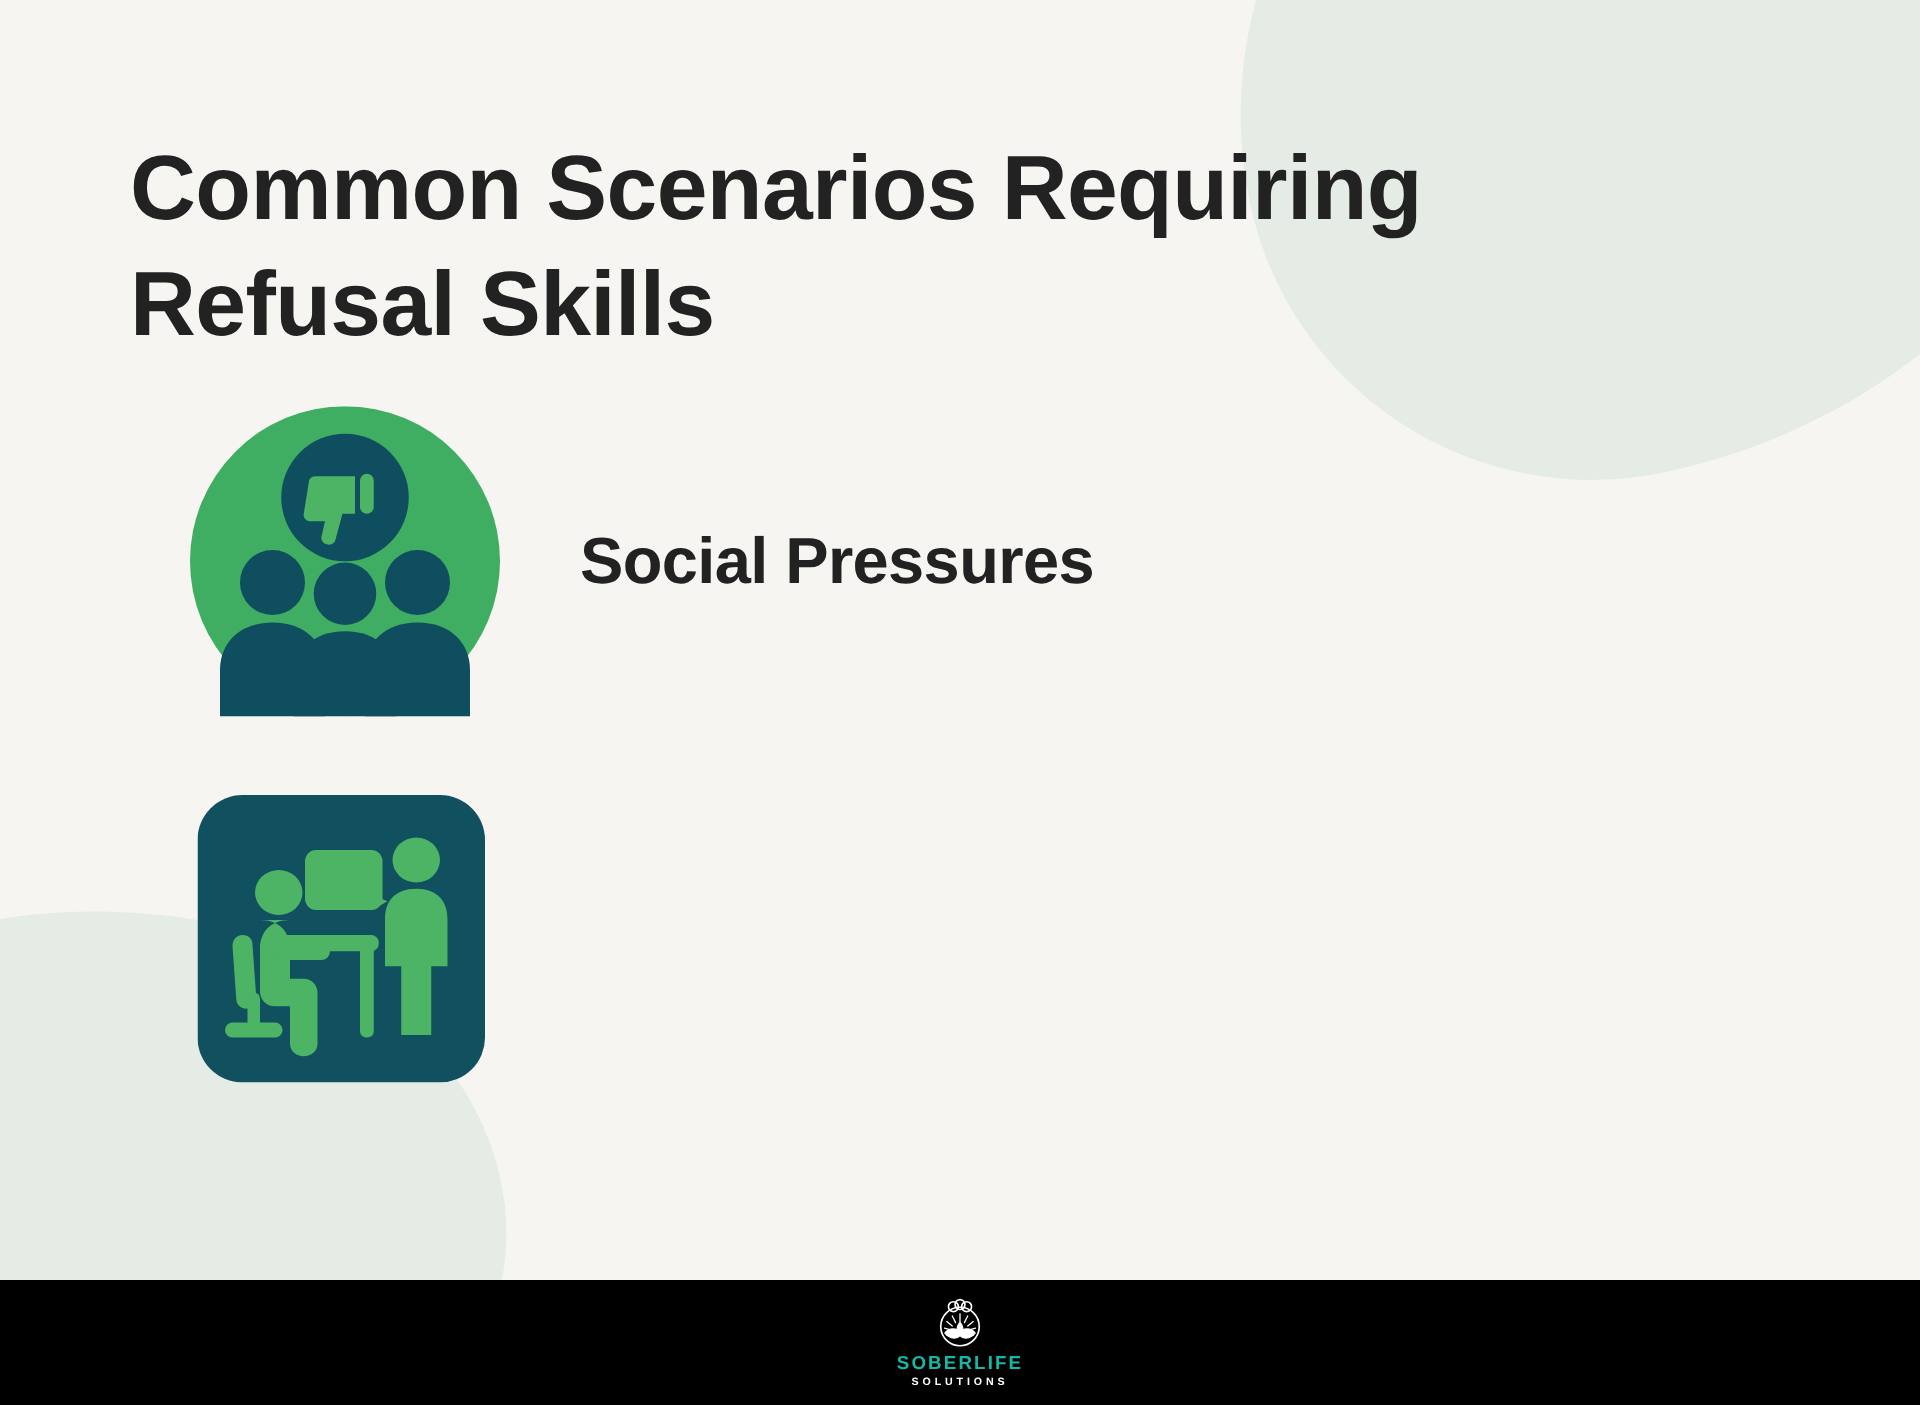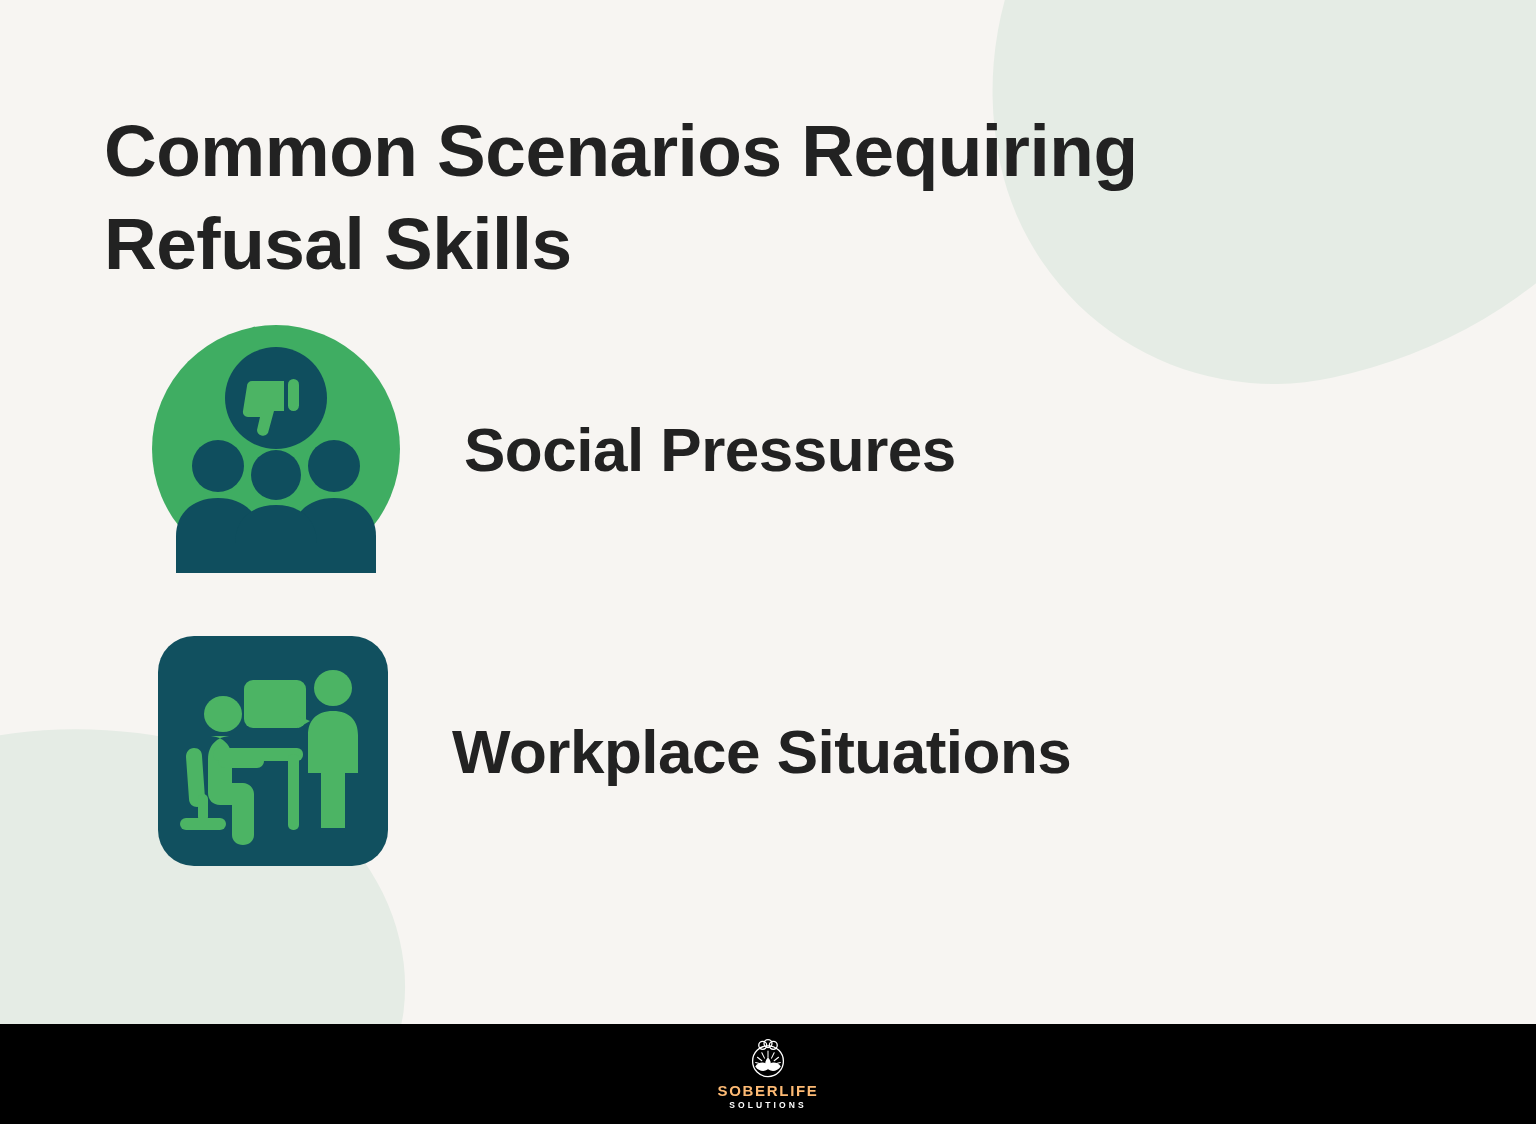--- a/index.html
+++ b/index.html
@@ -82,21 +82,21 @@
   .icon-wrap {
     width:248px;
     height:248px;
     margin-left:152px;
     flex:0 0 248px;
     position:relative;
   }
 
   .row-label {
     margin-left:64px;
-    font-size:62px;
+    font-size:52px;
     font-weight:bold;
     letter-spacing:-0.5px;
     color:#222222;
     white-space:nowrap;
   }
 
   
   .icon-wrap.square-icon {
     width:230px;
     height:230px;
@@ -120,21 +120,21 @@
     justify-content:center;
   }
 
   .logo-mark {
     width:44px;
     height:44px;
     margin-bottom:2px;
   }
 
   .logo-name {
-    color:#fdba74;
+    color:#14b8a6;
     font-size:15px;
     font-weight:bold;
     letter-spacing:1.7px;
     line-height:1.1;
   }
 
   .logo-sub {
     color:#ffffff;
     font-size:8.5px;
     font-weight:bold;
@@ -201,21 +201,20 @@
 
             <rect x="40" y="158" width="10" height="28" rx="5"></rect>
             <rect x="22" y="182" width="46" height="12" rx="6"></rect>
 
             <rect x="55" y="112" width="90" height="13" rx="6"></rect>
 
             <rect x="130" y="118" width="11" height="76" rx="5"></rect>
           </g>
         </svg>
       </div>
-      <div class="row-label">Workplace Situations</div>
     </div>
 
   </div>
 
   <div class="footer">
     <div class="logo-mark">
       <svg viewBox="0 0 100 100" xmlns="http://www.w3.org/2000/svg">
         <g fill="none" stroke="#ffffff" stroke-width="3">
           <circle cx="50" cy="55" r="35"></circle>
           <circle cx="38" cy="19" r="9"></circle>

